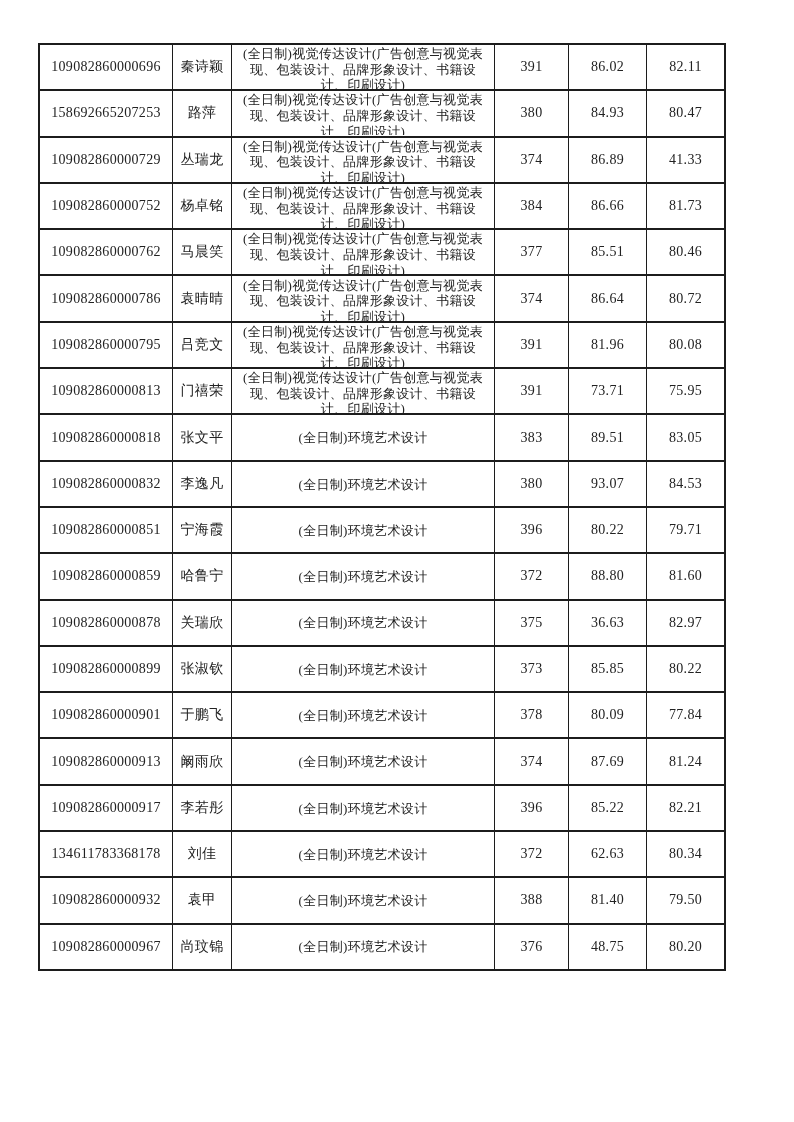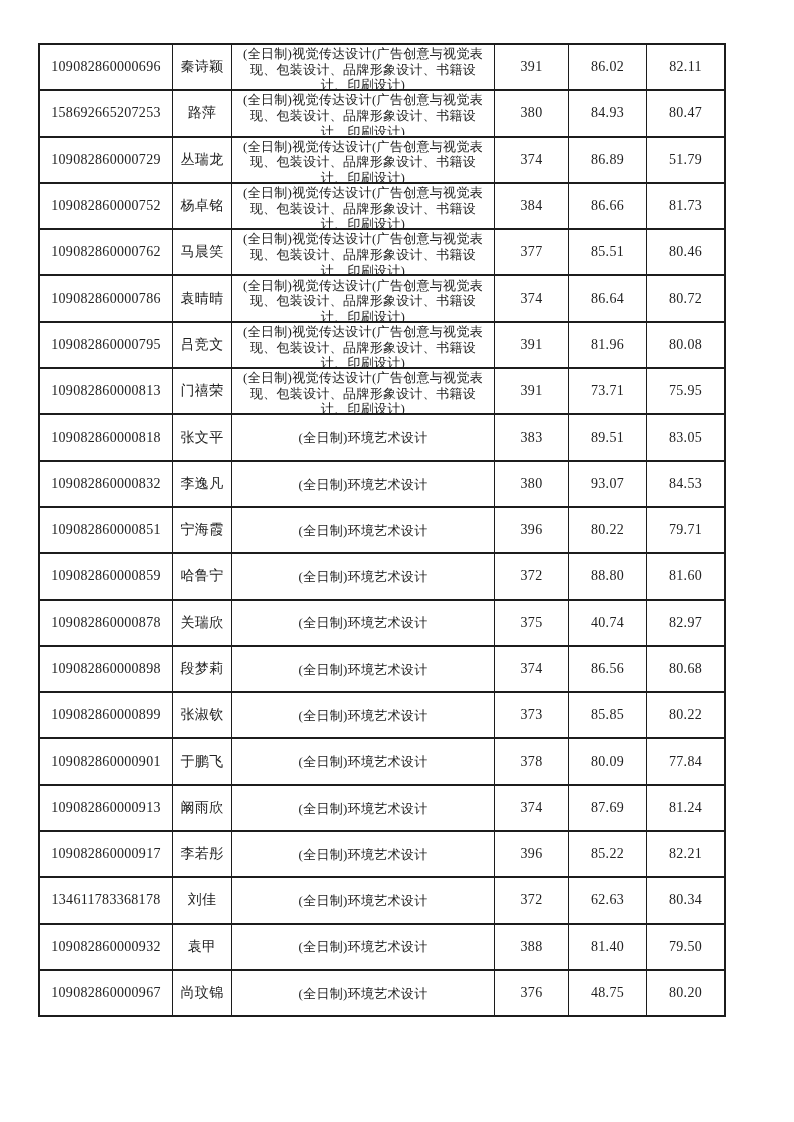--- a/index.html
+++ b/index.html
@@ -82,21 +82,21 @@
           <td class="col-s3 num">80.47</td>
         </tr>
         <tr>
           <td class="col-id num">109082860000729</td>
           <td class="col-name">丛瑞龙</td>
           <td class="col-program">
             <div class="clip">(全日制)视觉传达设计(广告创意与视觉表现、包装设计、品牌形象设计、书籍设计、印刷设计)</div>
           </td>
           <td class="col-s1 num">374</td>
           <td class="col-s2 num">86.89</td>
-          <td class="col-s3 num">51.79</td>
+          <td class="col-s3 num">41.33</td>
         </tr>
         <tr>
           <td class="col-id num">109082860000752</td>
           <td class="col-name">杨卓铭</td>
           <td class="col-program">
             <div class="clip">(全日制)视觉传达设计(广告创意与视觉表现、包装设计、品牌形象设计、书籍设计、印刷设计)</div>
           </td>
           <td class="col-s1 num">384</td>
           <td class="col-s2 num">86.66</td>
           <td class="col-s3 num">81.73</td>
@@ -181,32 +181,22 @@
           <td class="col-s2 num">88.80</td>
           <td class="col-s3 num">81.60</td>
         </tr>
         <tr>
           <td class="col-id num">109082860000878</td>
           <td class="col-name">关瑞欣</td>
           <td class="col-program">
             <div class="clip">(全日制)环境艺术设计</div>
           </td>
           <td class="col-s1 num">375</td>
-          <td class="col-s2 num">40.74</td>
+          <td class="col-s2 num">36.63</td>
           <td class="col-s3 num">82.97</td>
-        </tr>
-        <tr>
-          <td class="col-id num">109082860000898</td>
-          <td class="col-name">段梦莉</td>
-          <td class="col-program">
-            <div class="clip">(全日制)环境艺术设计</div>
-          </td>
-          <td class="col-s1 num">374</td>
-          <td class="col-s2 num">86.56</td>
-          <td class="col-s3 num">80.68</td>
         </tr>
         <tr>
           <td class="col-id num">109082860000899</td>
           <td class="col-name">张淑钦</td>
           <td class="col-program">
             <div class="clip">(全日制)环境艺术设计</div>
           </td>
           <td class="col-s1 num">373</td>
           <td class="col-s2 num">85.85</td>
           <td class="col-s3 num">80.22</td>

